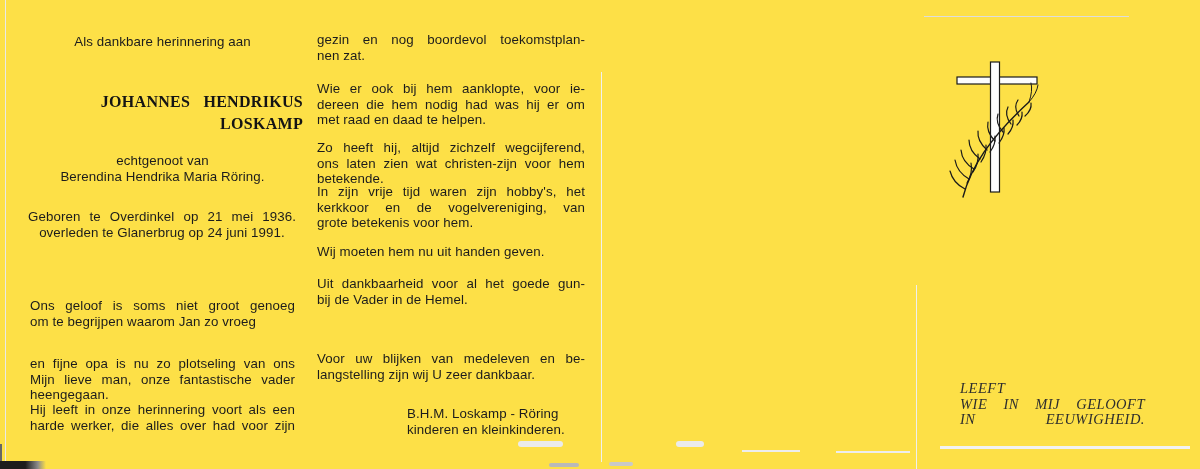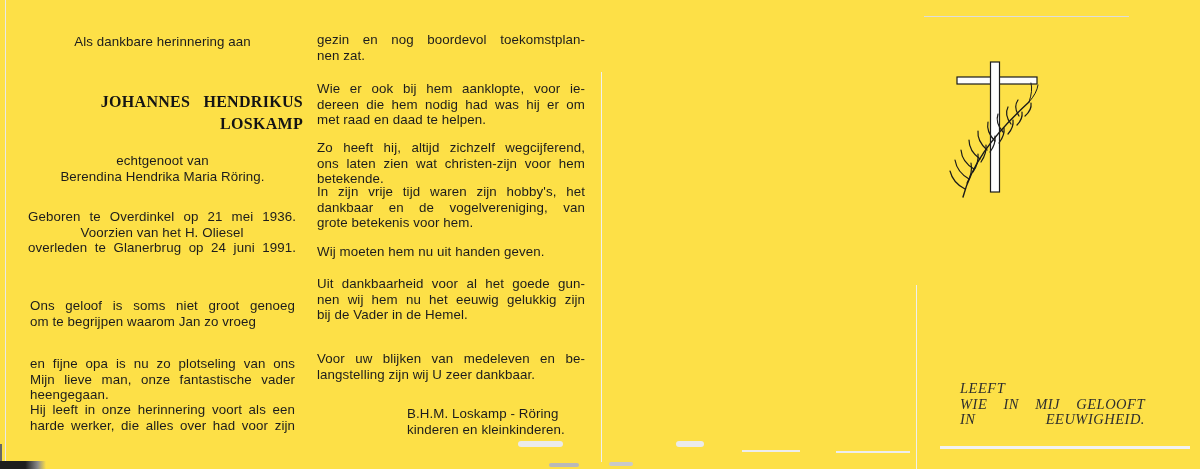--- a/index.html
+++ b/index.html
@@ -76,21 +76,20 @@
 
   <section>
     <div class="blk intro">Als dankbare herinnering aan</div>
     <div class="blk name-heading">JOHANNES HENDRIKUS LOSKAMP</div>
     <div class="blk spouse center-block">
         <div class="ln">echtgenoot van</div>
         <div class="ln">Berendina Hendrika Maria Röring.</div>
       </div>
     <div class="blk dates">
         <div class="ln">Geboren te Overdinkel op 21 mei 1936.</div>
-        <div class="ln">Voorzien van het H. Oliesel</div>
         <div class="ln">overleden te Glanerbrug op 24 juni 1991.</div>
       </div>
     <div class="blk p-l1 last-left">
         <div class="ln">Ons geloof is soms niet groot genoeg</div>
         <div class="ln">om te begrijpen waarom Jan zo vroeg</div>
       </div>
     <div class="blk p-l2 last-left">
         <div class="ln">en fijne opa is nu zo plotseling van ons</div>
         <div class="ln">Mijn lieve man, onze fantastische vader</div>
         <div class="ln">heengegaan.</div>
@@ -111,29 +110,28 @@
         <div class="ln">dereen die hem nodig had was hij er om</div>
         <div class="ln">met raad en daad te helpen.</div>
       </div>
     <div class="blk p-m3 last-left">
         <div class="ln">Zo heeft hij, altijd zichzelf wegcijferend,</div>
         <div class="ln">ons laten zien wat christen-zijn voor hem</div>
         <div class="ln">betekende.</div>
       </div>
     <div class="blk p-m4 last-left">
         <div class="ln">In zijn vrije tijd waren zijn hobby's, het</div>
-        <div class="ln">dankbaar en de vogelvereniging, van</div>
+        <div class="ln">kerkkoor en de vogelvereniging, van</div>
         <div class="ln">grote betekenis voor hem.</div>
       </div>
     <div class="blk p-m5 last-left">
         <div class="ln">Wij moeten hem nu uit handen geven.</div>
       </div>
     <div class="blk p-m6 last-left">
         <div class="ln">Uit dankbaarheid voor al het goede gun-</div>
-        <div class="ln">nen wij hem nu het eeuwig gelukkig zijn</div>
         <div class="ln">bij de Vader in de Hemel.</div>
       </div>
     <div class="blk p-m7 last-left">
         <div class="ln">Voor uw blijken van medeleven en be-</div>
         <div class="ln">langstelling zijn wij U zeer dankbaar.</div>
       </div>
     <div class="blk signature leftalign">
         <div class="ln">B.H.M. Loskamp - Röring</div>
         <div class="ln">kinderen en kleinkinderen.</div>
       </div>

